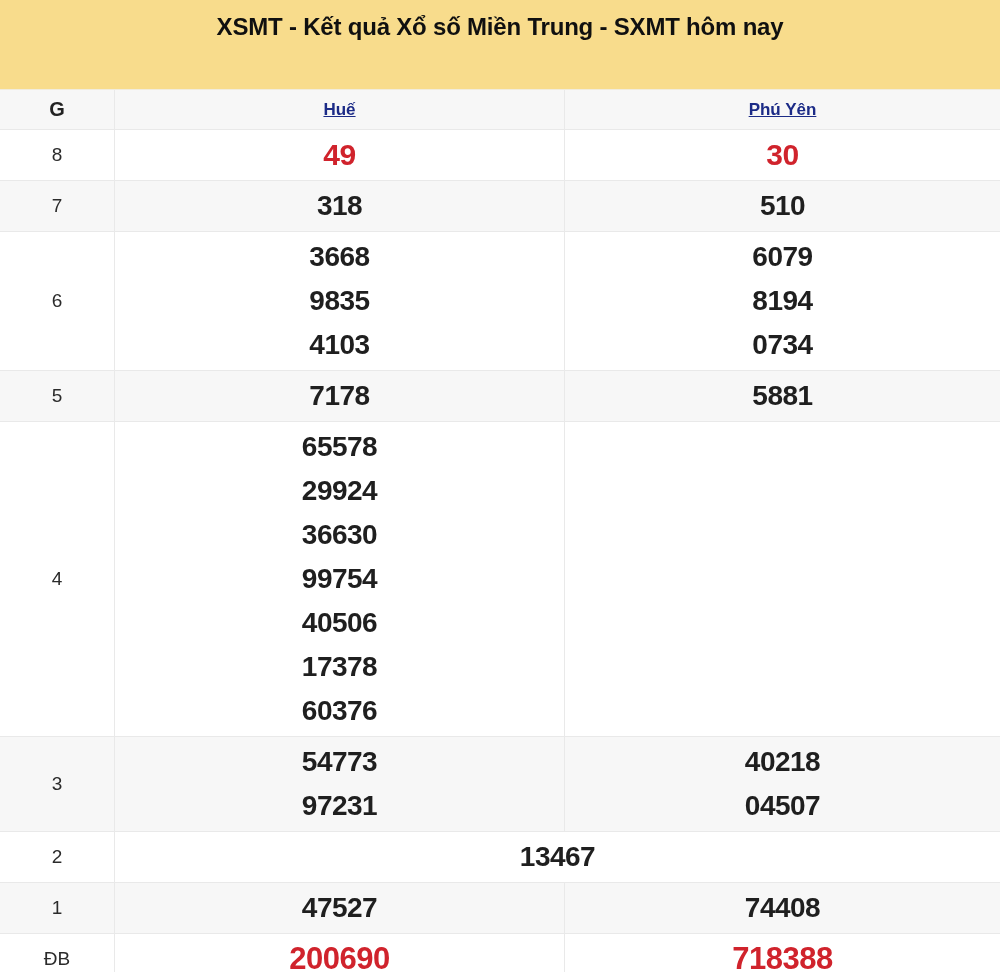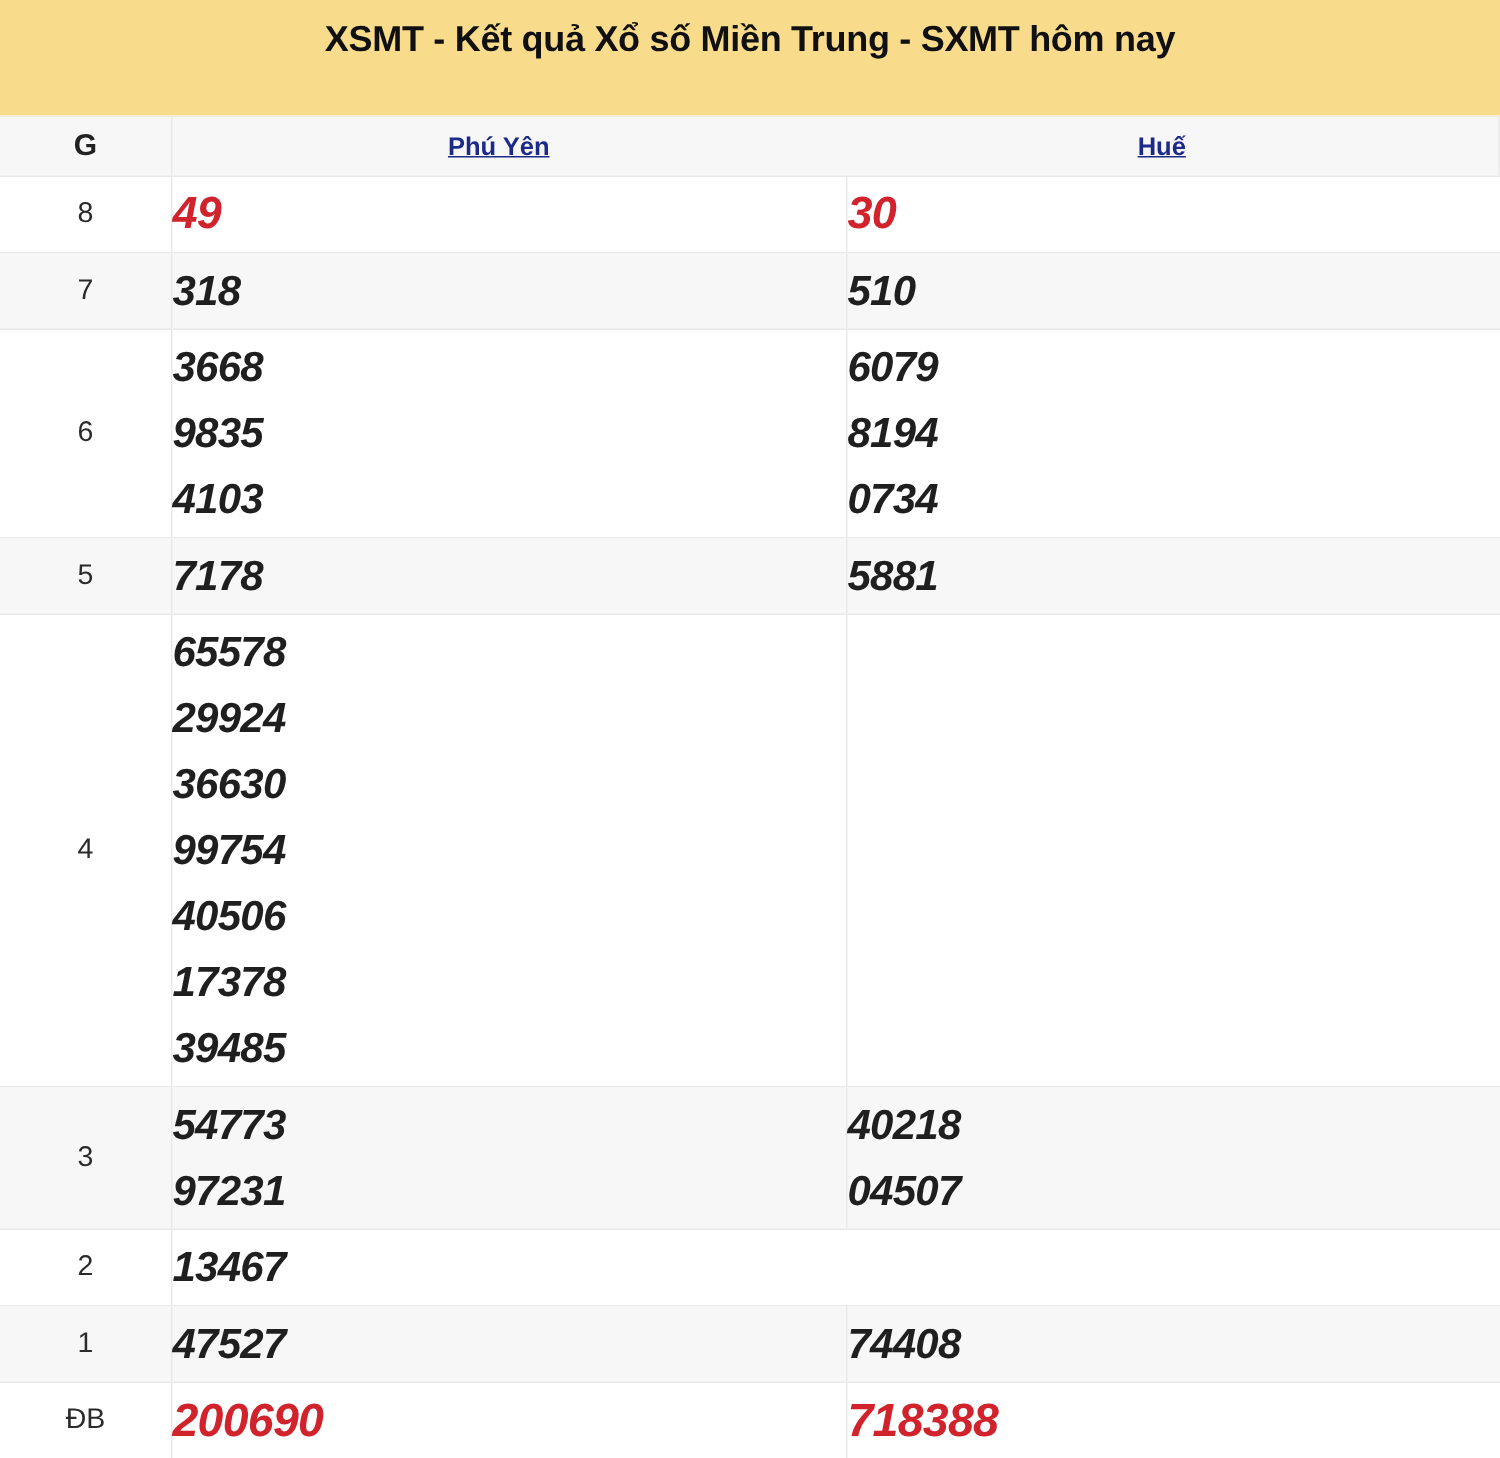--- a/index.html
+++ b/index.html
@@ -13,21 +13,21 @@
   }
   *{box-sizing:border-box;margin:0;padding:0;}
   html,body{width:1000px;}
   body{
     font-family:"Liberation Sans","DejaVu Sans",sans-serif;
     background:#fff;
     width:1000px;height:972px;overflow:hidden;
   }
   .banner{
     background:var(--banner-yellow);
-    height:77px;
+    height:89px;
     text-align:center;
     padding-top:13px;
   }
   .banner h1{
     font-size:24px;
     font-weight:bold;
     color:#101010;
     letter-spacing:-0.2px;
   }
   .breadcrumb{
@@ -92,48 +92,48 @@
   }
   .prize-row.alt{background:var(--row-alt-gray);}
   .prize-label{
     font-size:19px;
     font-weight:500;
     color:#2b2b2b;
   }
   .num-line{
     height:44px;
     line-height:44px;
+    text-align:center;
     font-size:28px;
     font-weight:bold;
     color:var(--text-dark);
     letter-spacing:-0.5px;
     cursor:pointer;
-    font-style:italic;
   }
   .num-line.red{color:var(--accent-red);font-size:30px;}
   .num-line.red-large{color:var(--accent-red);font-size:31px;}
   .num-line.highlight{background:var(--highlight-yellow);}
 </style>
 </head>
 <body>
 
 <div class="page">
 
   <header class="banner">
     <h1>XSMT - Kết quả Xổ số Miền Trung - SXMT hôm nay</h1>
   </header>
 
   <div class="results-table">
     <div class="thead">
       <div class="g-cell">G</div>
+      <div class="val-cell hue">
+        <a>Huế</a>
+      </div>
       <div class="val-cell py">
         <a>Phú Yên</a>
-      </div>
-      <div class="val-cell hue">
-        <a>Huế</a>
       </div>
     </div>
     <div id="tbody">
         <div class="prize-row" style="min-height: 50px;">
           <div class="g-cell">
             <span class="prize-label">8</span>
           </div>
           <div class="val-cell hue">
             <div class="num-line red">49</div>
           </div>
@@ -182,21 +182,21 @@
           <div class="g-cell">
             <span class="prize-label">4</span>
           </div>
           <div class="val-cell hue">
             <div class="num-line">65578</div>
             <div class="num-line">29924</div>
             <div class="num-line">36630</div>
             <div class="num-line">99754</div>
             <div class="num-line">40506</div>
             <div class="num-line">17378</div>
-            <div class="num-line">39485</div>
+            <div class="num-line">60376</div>
           </div>
         </div>
         <div class="prize-row alt" style="min-height: 94px;">
           <div class="g-cell">
             <span class="prize-label">3</span>
           </div>
           <div class="val-cell hue">
             <div class="num-line">54773</div>
             <div class="num-line">97231</div>
           </div>

